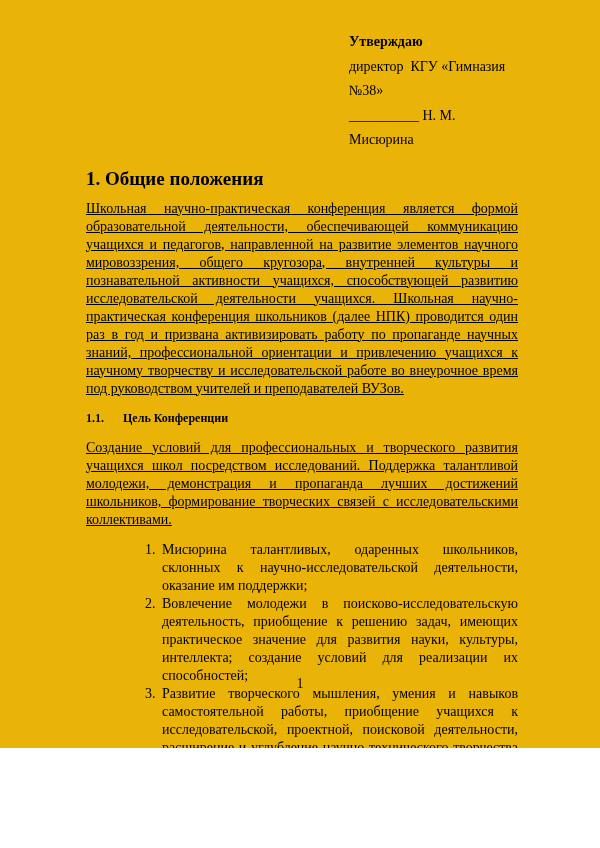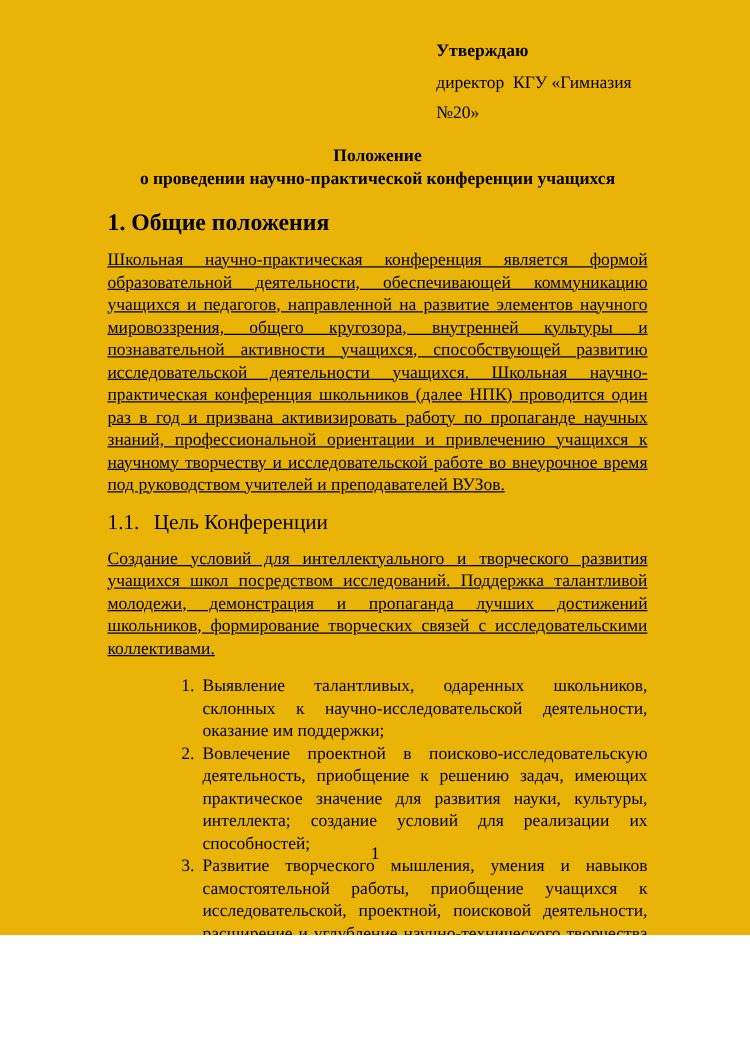--- a/index.html
+++ b/index.html
@@ -42,22 +42,22 @@
     line-height: 18px;
   }
   .sec-heading {
     margin: 17px 0 0 0;
     font-weight: bold;
     font-size: 19px;
     line-height: 18px;
   }
   .sub-heading {
     margin: 11px 0 0 0;
-    font-weight: normal;
-    font-size: 17px;
+    font-weight: bold;
+    font-size: 12px;
     line-height: 18px;
   }
   .sub-heading .num {
     display: inline-block;
     width: 37px;
   }
   p.body-par {
     margin: 12px 0 0 0;
     text-align: justify;
     text-decoration: underline;
@@ -79,40 +79,37 @@
     line-height: 18px;
   }
 </style>
 </head>
 <body>
 
 <div class="page">
 
   <div class="approval">
     <div class="bold-line">Утверждаю</div>
-    <div>директор  КГУ «Гимназия №20»</div>
+    <div>директор  КГУ «Гимназия №38»</div>
+    <div>__________ Н. М. Мисюрина</div>
   </div>
 
-  <div class="doc-title">
-    <div>Положение</div>
-    <div>о проведении научно-практической конференции учащихся</div>
-  </div>
 
   <div class="sec-heading">1. Общие положения</div>
 
   <p class="body-par">Школьная научно-практическая конференция является формой образовательной деятельности, обеспечивающей коммуникацию учащихся и педагогов, направленной на развитие элементов научного мировоззрения, общего кругозора, внутренней культуры и познавательной активности учащихся, способствующей развитию исследовательской деятельности учащихся. Школьная научно-практическая конференция школьников (далее НПК) проводится один раз в год и призвана активизировать работу по пропаганде научных знаний, профессиональной ориентации и привлечению учащихся к научному творчеству и исследовательской работе во внеурочное время под руководством учителей и преподавателей ВУЗов.</p>
 
   <div class="sub-heading">
     <span class="num">1.1.</span><span>Цель Конференции</span>
   </div>
 
-  <p class="body-par">Создание условий для интеллектуального и творческого развития учащихся школ посредством исследований. Поддержка талантливой молодежи, демонстрация и пропаганда лучших достижений школьников, формирование творческих связей с исследовательскими коллективами.</p>
+  <p class="body-par">Создание условий для профессиональных и творческого развития учащихся школ посредством исследований. Поддержка талантливой молодежи, демонстрация и пропаганда лучших достижений школьников, формирование творческих связей с исследовательскими коллективами.</p>
 
 
   <ol class="tasks">
-    <li>Выявление талантливых, одаренных школьников, склонных к научно-исследовательской деятельности, оказание им поддержки;</li>
-    <li>Вовлечение проектной в поисково-исследовательскую деятельность, приобщение к решению задач, имеющих практическое значение для развития науки, культуры, интеллекта; создание условий для реализации их способностей;</li>
+    <li>Мисюрина талантливых, одаренных школьников, склонных к научно-исследовательской деятельности, оказание им поддержки;</li>
+    <li>Вовлечение молодежи в поисково-исследовательскую деятельность, приобщение к решению задач, имеющих практическое значение для развития науки, культуры, интеллекта; создание условий для реализации их способностей;</li>
     <li>Развитие творческого мышления, умения и навыков самостоятельной работы, приобщение учащихся к исследовательской, проектной, поисковой деятельности, расширение и углубление научно-технического творчества учащихся, теоретических знаний и необходимых профессиональных навыков;</li>
   </ol>
 
   <div class="page-number">1</div>
 
 </div>
 
 </body></html>

